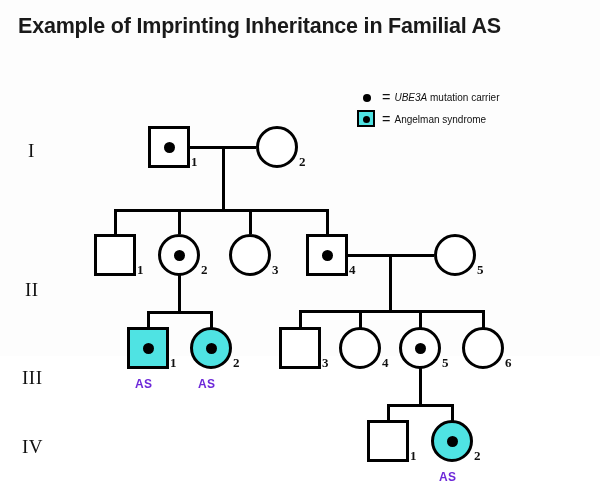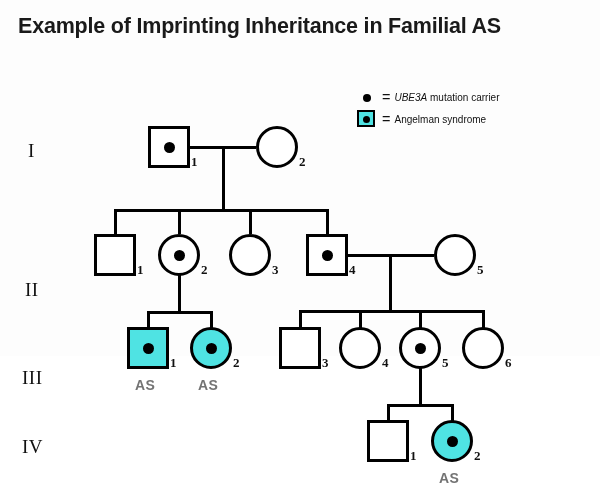--- a/index.html
+++ b/index.html
@@ -120,23 +120,23 @@
   }
   .sym-id {
     position: absolute;
     font-size: 13px;
     font-weight: 700;
     color: #111;
     font-family: "Liberation Serif", serif;
   }
   .as-label {
     position: absolute;
-    font-size: 14px;
+    font-size: 12px;
     font-weight: 700;
-    color: #737373;
+    color: #6d28d9;
     letter-spacing: 0.3px;
   }
   
   .line {
     position: absolute;
     background: #000;
   }
   .line.h { height: 3px; }
   .line.v { width: 3px; }
 </style>

